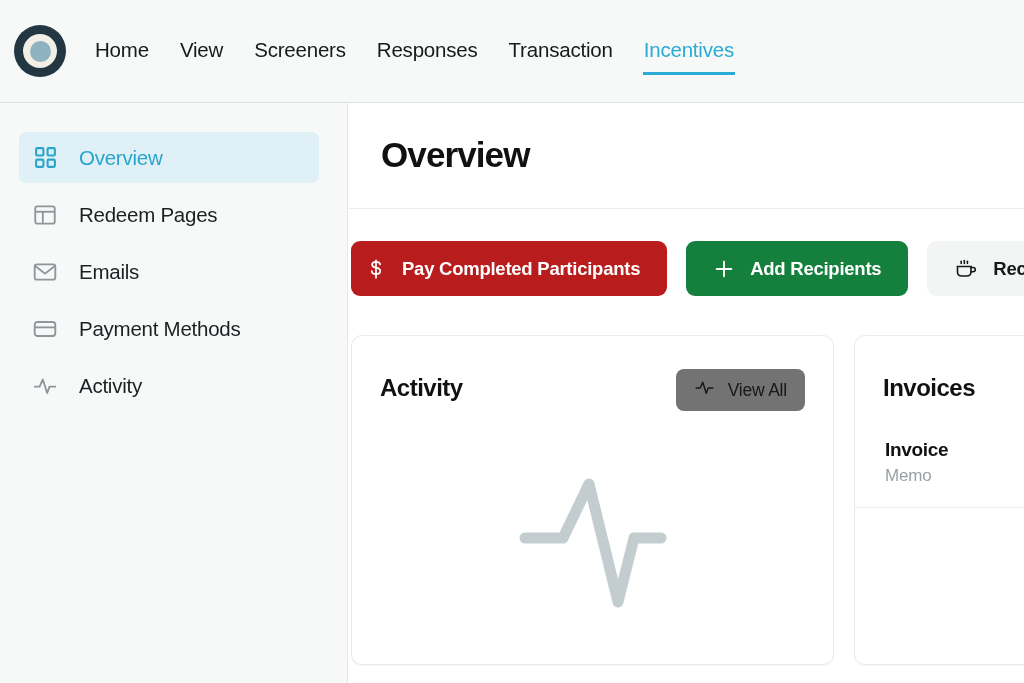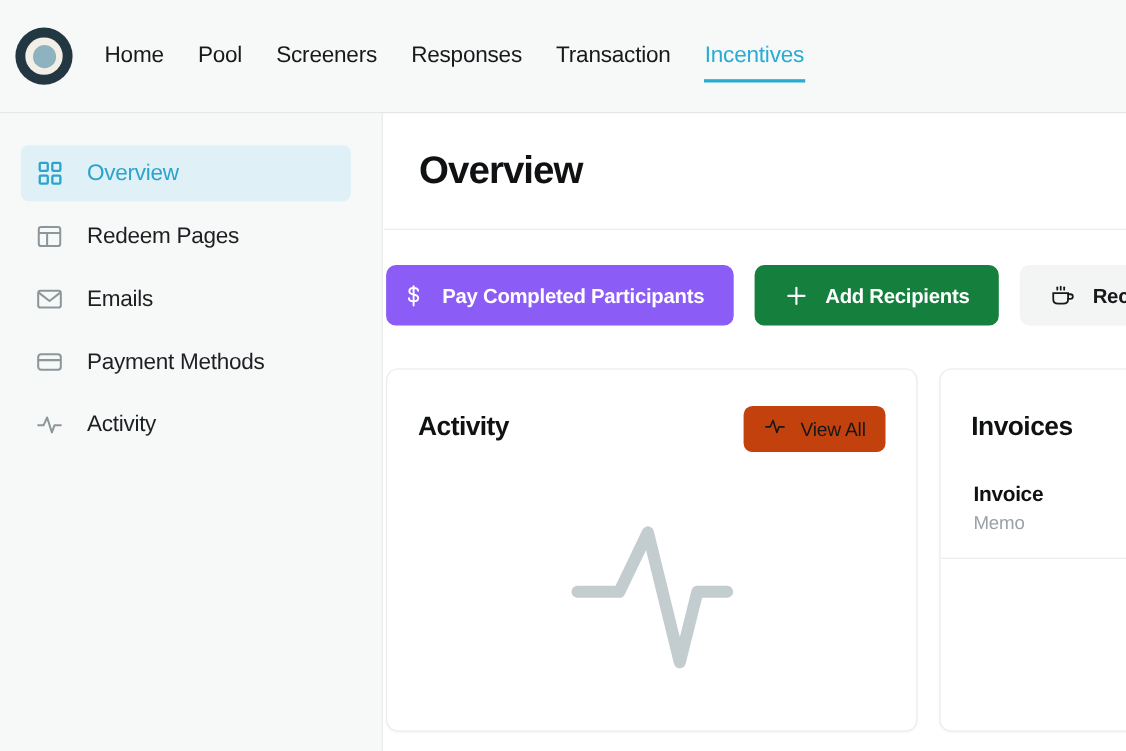--- a/index.html
+++ b/index.html
@@ -118,21 +118,21 @@
     height: 55px; border-radius: 9px;
     display: flex; align-items: center;
     padding: 0 27px;
     font-size: 18.5px; font-weight: bold;
     letter-spacing: -0.25px;
     cursor: pointer; border: none;
     font-family: "Liberation Sans", sans-serif;
     flex: none;
   }
   .btn .bico { display: flex; align-items: center; margin-right: 15px; }
-  .btn-pay { background: #8b5cf6; color: #ffffff; padding-left: 14px; }
+  .btn-pay { background: #b91c1c; color: #ffffff; padding-left: 14px; }
   .btn-add { background: #15803d; color: #ffffff; }
   .btn-record { background: #f3f4f4; color: #16181a; }
 
   
   .card {
     position: absolute;
     background: #ffffff;
     border: 1px solid #e9eaeb;
     border-radius: 11px;
     box-shadow: 0 1px 2px rgba(16,18,20,0.04);
@@ -146,21 +146,21 @@
     display: flex; align-items: center;
     padding: 0 28px;
   }
   .card-title {
     font-size: 24px; font-weight: bold;
     color: #0f1113; letter-spacing: -0.5px;
   }
   .view-all {
     position: absolute; right: 28px; top: 33px;
     height: 42px; border-radius: 8px;
-    background: #c2410c;
+    background: #737373;
     display: flex; align-items: center;
     padding: 0 18px; gap: 13px;
     cursor: pointer;
   }
   .view-all span {
     font-size: 17.5px; color: #16181a; letter-spacing: -0.2px;
   }
 
   .empty-pulse {
     position: absolute; left: 0; right: 0; top: 140px;
@@ -185,21 +185,21 @@
 <body>
 
 <div id="topbar">
   <div id="logo">
     <div class="ring2">
       <div class="core"></div>
     </div>
   </div>
   <div id="navlinks">
     <div class="navlink">Home</div>
-    <div class="navlink">Pool</div>
+    <div class="navlink">View</div>
     <div class="navlink">Screeners</div>
     <div class="navlink">Responses</div>
     <div class="navlink">Transaction</div>
     <div class="navlink active">Incentives</div>
   </div>
 </div>
 
 <div id="sidebar">
 
   <div class="side-item active">

